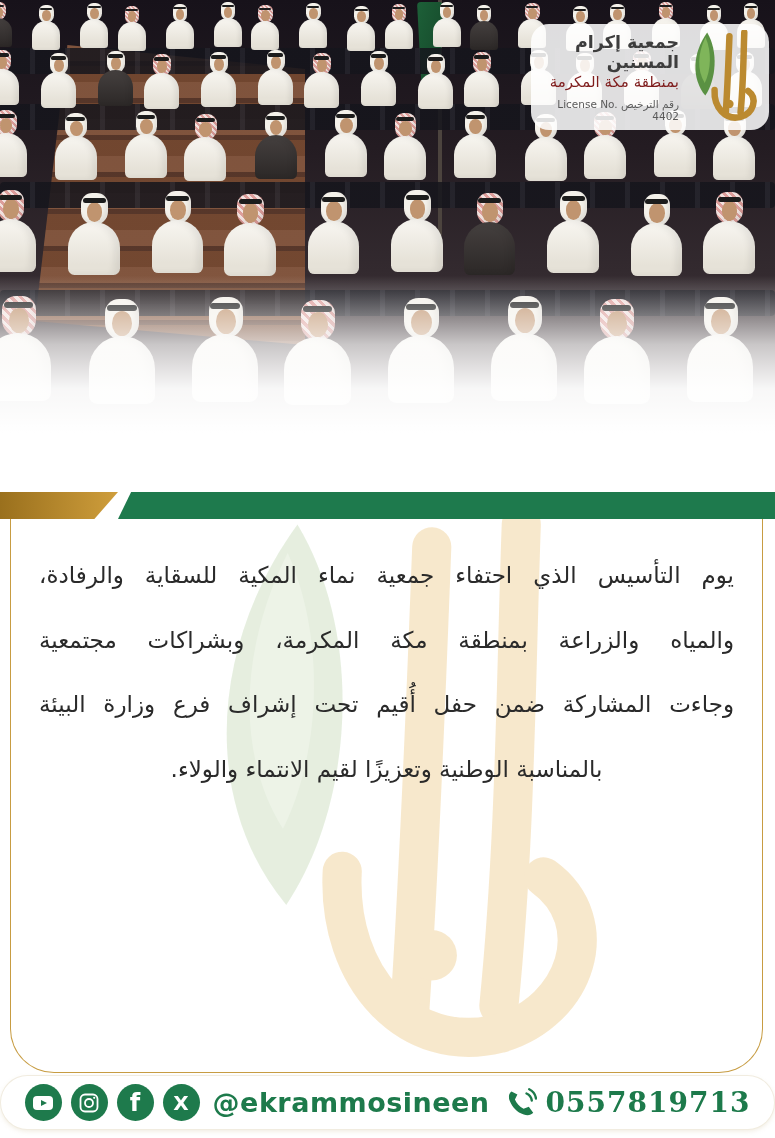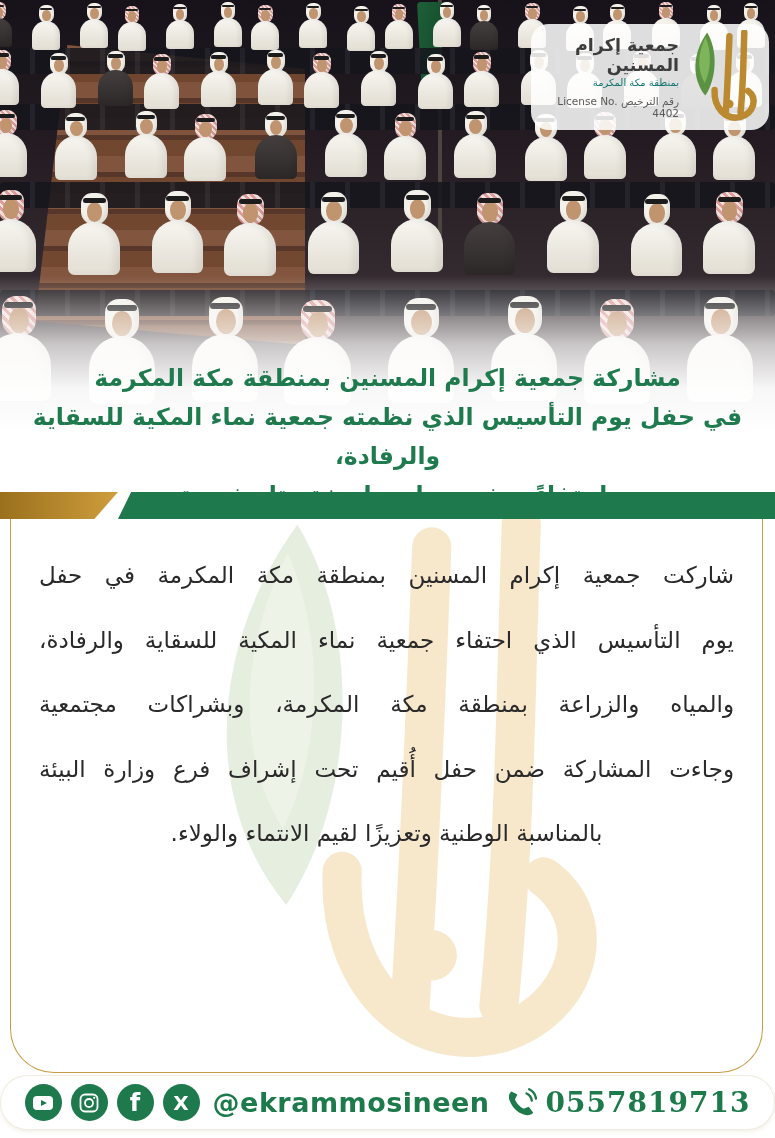--- a/index.html
+++ b/index.html
@@ -42,21 +42,21 @@
     background:linear-gradient(180deg,rgba(255,255,255,0) 56%,rgba(255,255,255,.72) 70%,rgba(255,255,255,.96) 79%,#ffffff 88%);}
 
   
   .badge{
     position:absolute;right:6px;top:24px;width:238px;height:106px;z-index:6;
     background:rgba(255,255,255,.86);border-radius:18px;
     display:flex;align-items:center;padding:6px 8px 6px 6px;box-sizing:border-box;
   }
   .badge-text{flex:1;direction:rtl;text-align:right;padding-right:4px;line-height:1.15;}
   .badge-title{font-weight:bold;font-size:17.5px;color:#3d3d3d;}
-  .badge-sub{font-size:10px;color:#0f766e;margin-top:2px;}
+  .badge-sub{font-size:15px;color:#7f1d1d;margin-top:2px;}
   .badge-lic{font-size:10.5px;color:#5a5a5a;margin-top:6px;}
   .badge-logo{width:78px;height:94px;flex:0 0 auto;}
 
   
   .badge-logo{--leaf1:#5a9143;--leaf2:#7fb55a;--gold:#bb8a30;}
   .watermark{--leaf1:#e0ebd8;--leaf2:#e9f1e2;--gold:#f6e3c0;}
 
   
   .headline{position:absolute;left:0;top:359px;width:775px;z-index:5;direction:rtl;text-align:center;}
   .headline-line{font-weight:bold;font-size:23.5px;line-height:39px;color:#1f7b4e;}
@@ -509,37 +509,31 @@
     <div class="badge-text">
       <div class="badge-title">جمعية إكرام المسنين</div>
       <div class="badge-sub">بمنطقة مكة المكرمة</div>
       <div class="badge-lic">رقم الترخيص License No. 4402</div>
     </div>
     <svg class="badge-logo" viewBox="0 0 84 100">
         <use href="#brandmark"></use>
       </svg>
   </div>
 
-  <div class="headline">
-    <div class="headline-line">مشاركة جمعية إكرام المسنين بمنطقة مكة المكرمة</div>
-    <div class="headline-line">في حفل يوم التأسيس الذي نظمته جمعية نماء المكية للسقاية والرفادة،</div>
-    <div class="headline-line">احتفاءً بجذور وطنٍ راسخة وتاريخٍ ممتد</div>
-  </div>
 
   <div class="divider">
     <div class="divider-gold"></div>
     <div class="divider-green"></div>
   </div>
 
   <div class="content-box">
     <svg class="watermark" viewBox="0 0 84 100" preserveAspectRatio="xMidYMid meet">
         <use href="#brandmark"></use>
       </svg>
     <div class="article">
-      <div class="ln j">شاركت جمعية إكرام المسنين بمنطقة مكة المكرمة في حفل</div>
       <div class="ln j">يوم التأسيس الذي احتفاء جمعية نماء المكية للسقاية والرفادة،</div>
       <div class="ln j">والمياه والزراعة بمنطقة مكة المكرمة، وبشراكات مجتمعية</div>
       <div class="ln j">وجاءت المشاركة ضمن حفل أُقيم تحت إشراف فرع وزارة البيئة</div>
       <div class="ln c">بالمناسبة الوطنية وتعزيزًا لقيم الانتماء والولاء.</div>
     </div>
   </div>
 
   <div class="footer">
     <div class="footer-pill">
       <div class="soc">

